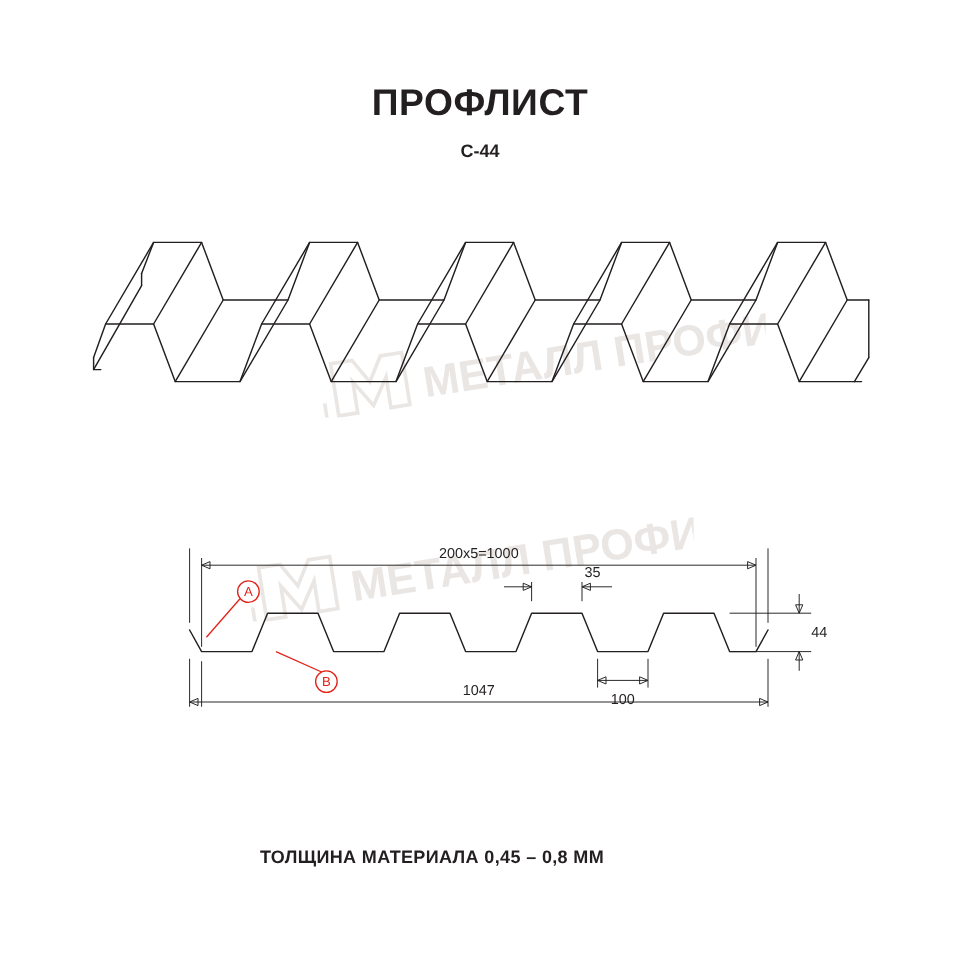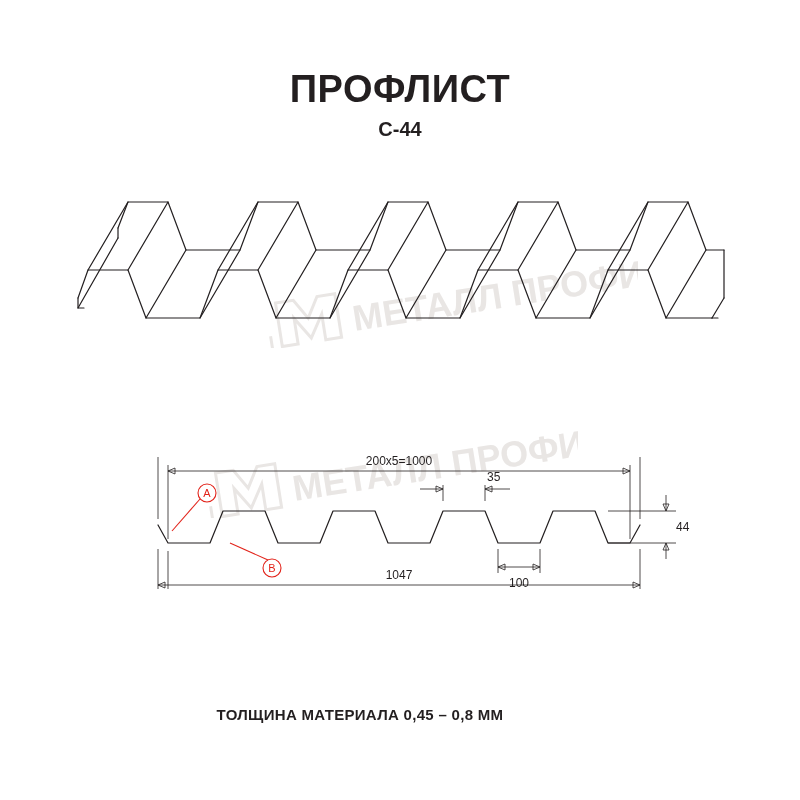--- a/index.html
+++ b/index.html
@@ -19,31 +19,31 @@
     position: relative;
     width: 800px;
     height: 800px;
   }
   .title {
     position: absolute;
     top: 68px;
     left: 0;
     width: 800px;
     text-align: center;
-    font-size: 38px;
+    font-size: 31px;
     font-weight: bold;
     letter-spacing: 0.5px;
   }
   .subtitle {
     position: absolute;
     top: 118px;
     left: 0;
     width: 800px;
     text-align: center;
-    font-size: 20px;
+    font-size: 15px;
     font-weight: bold;
   }
   .footer {
     position: absolute;
     top: 706px;
     left: 0;
     width: 720px;
     text-align: center;
     font-size: 15px;
     font-weight: bold;

